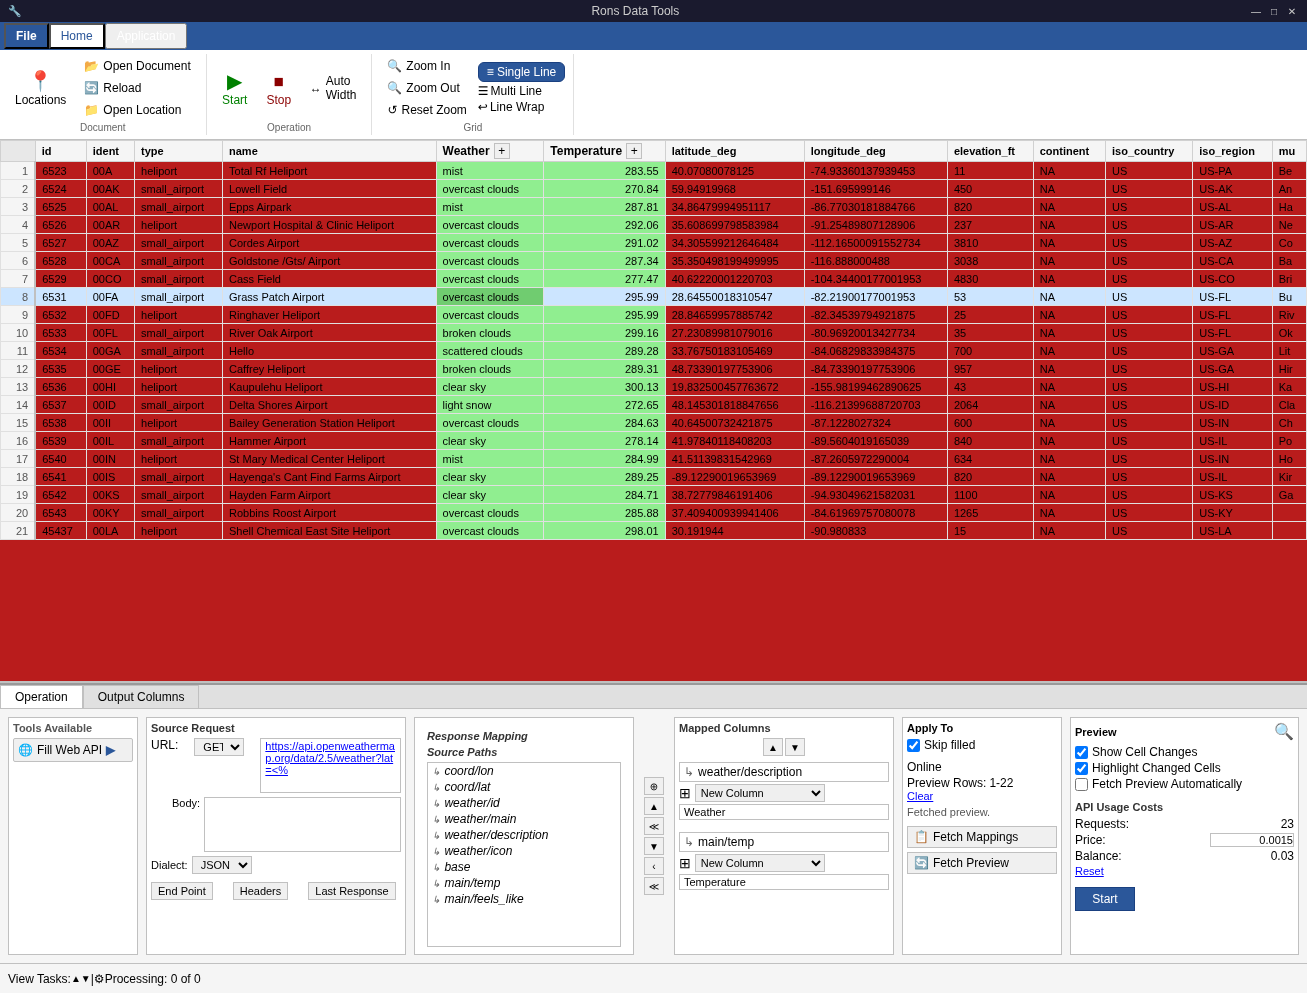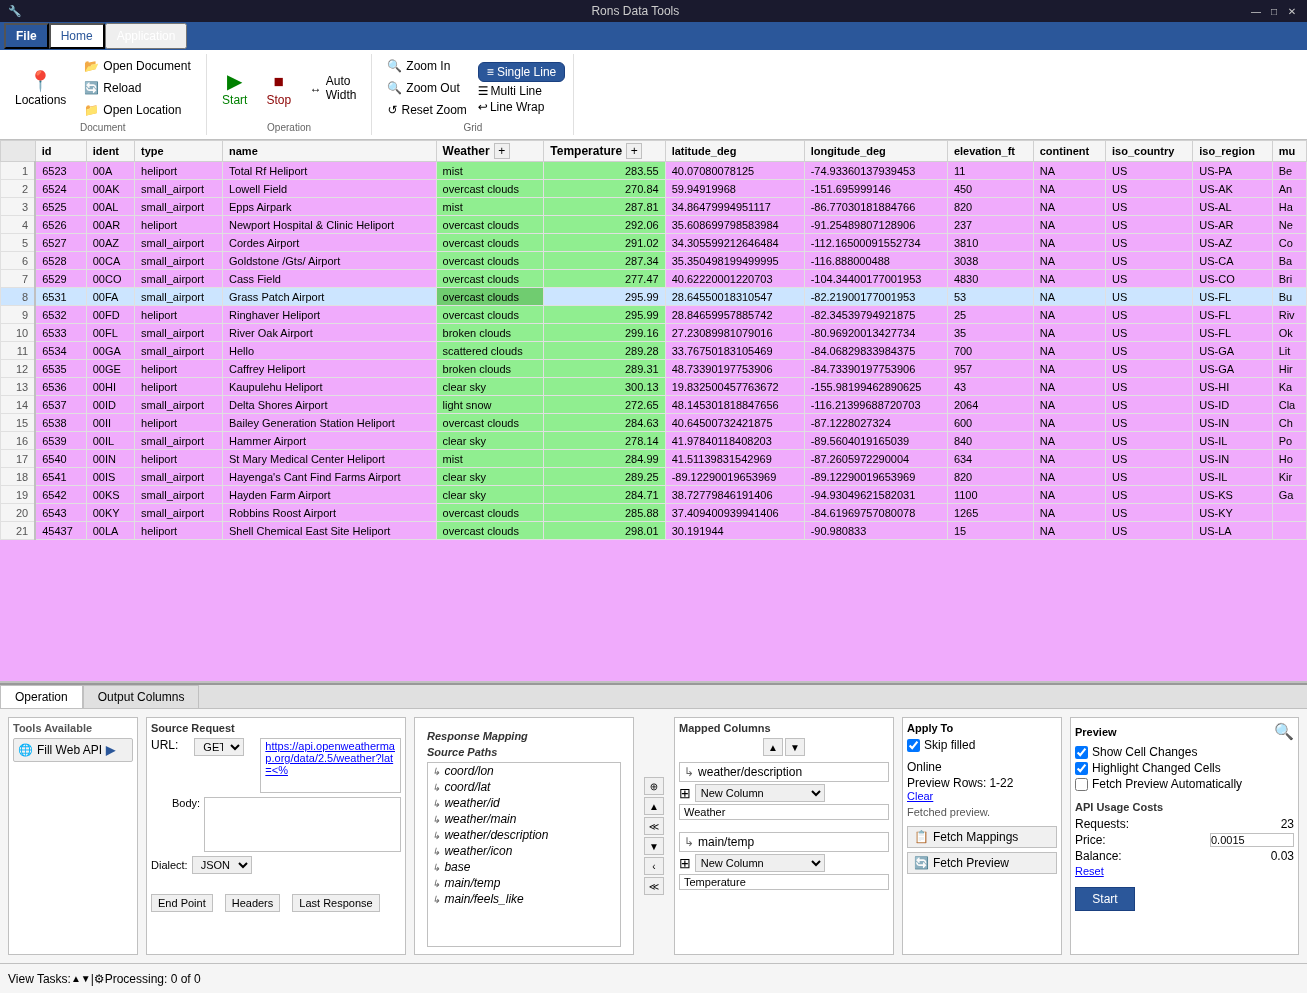--- a/index.html
+++ b/index.html
@@ -121,21 +121,21 @@
       display: flex;
       flex-direction: column;
       height: calc(993px - 22px - 28px - 90px - 30px);
     }
 
     
     .data-grid-container {
       flex: 1;
       overflow: auto;
       border-bottom: 2px solid #c0c0c0;
-      background: #f0abfc;
+      background: #b91c1c;
       height: 420px;
     }
     table {
       border-collapse: collapse;
       width: max-content;
       min-width: 100%;
     }
     th {
       background: #f5f5f5;
       border: 1px solid #d0d0d0;
@@ -262,21 +262,21 @@
     .body-input {
       flex: 1;
       border: 1px solid #c0c0c0;
       font-size: 11px;
       height: 55px;
       resize: none;
     }
     .dialect-row { display: flex; align-items: center; gap: 4px; }
     .dialect-label { font-size: 11px; }
     .dialect-select { border: 1px solid #c0c0c0; font-size: 11px; padding: 1px 4px; }
-    .endpoint-btns { display: flex; gap: 12px; margin-top: 20px; }
+    .endpoint-btns { display: flex; gap: 20px; margin-top: 8px; }
     .endpoint-btn {
       border: 1px solid #c0c0c0;
       background: #f0f0f0;
       padding: 2px 6px;
       font-size: 11px;
       cursor: pointer;
     }
 
     
     .response-mapping-panel {
@@ -407,21 +407,21 @@
       padding: 4px;
       display: flex;
       flex-direction: column;
     }
     .preview-header { display: flex; align-items: center; justify-content: space-between; margin-bottom: 4px; }
     .preview-title { font-weight: bold; font-size: 11px; }
     .preview-icon { font-size: 16px; color: #2b579a; cursor: pointer; }
     .preview-checkbox-row { display: flex; align-items: center; gap: 4px; font-size: 11px; margin-bottom: 2px; }
     .api-costs { margin-top: 8px; font-size: 11px; }
     .cost-row { display: flex; align-items: center; justify-content: space-between; margin-bottom: 2px; gap: 44px; }
-    .cost-input { border: 1px solid #c0c0c0; width: 84px; font-size: 11px; }
+    .cost-input { border: 1px solid #c0c0c0; width: 84px; text-align: right; font-size: 11px; }
     .reset-link { color: blue; text-decoration: underline; cursor: pointer; font-size: 11px; }
     .start-btn {
       background: #2b579a;
       color: white;
       border: 1px solid #1a4080;
       padding: 4px 10px;
       font-size: 12px;
       cursor: pointer;
       margin-top: 8px;
       width: 60px;

